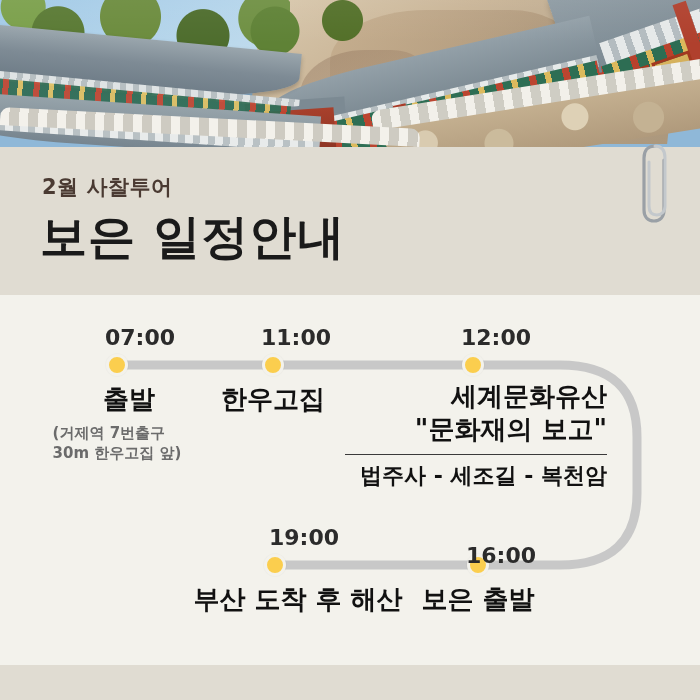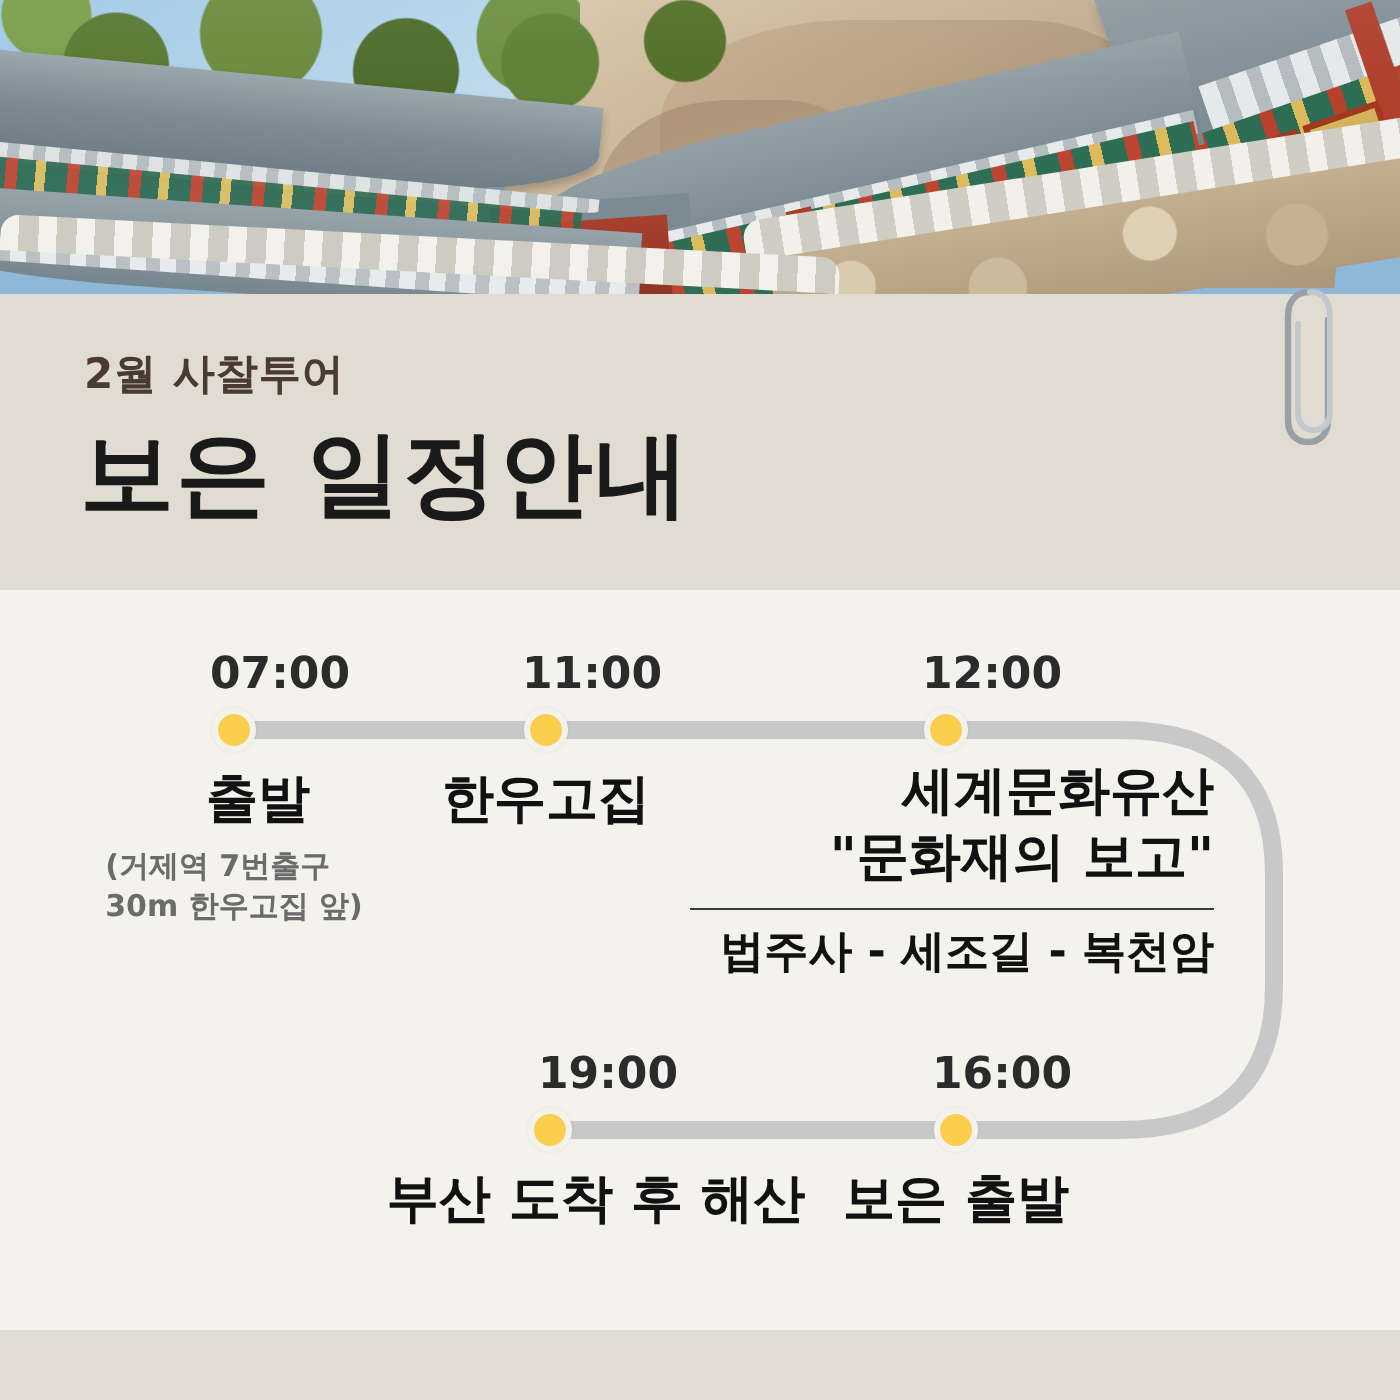--- a/index.html
+++ b/index.html
@@ -218,19 +218,19 @@
       <div class="hl-line">"문화재의 보고"</div>
       <div class="hl-rule"></div>
       <div class="hl-sub">법주사 - 세조길 - 복천암</div>
     </div>
 
     <div class="dot" style="left:264px;top:259px;"></div>
     <div class="time" style="left:281px;top:230px;">19:00</div>
     <div class="stop-label" style="left:298px;top:287px;">부산 도착 후 해산</div>
 
     <div class="dot" style="left:467px;top:259px;"></div>
-    <div class="time" style="left:478px;top:230px;">16:00</div>
+    <div class="time" style="left:478px;top:248px;">16:00</div>
     <div class="stop-label" style="left:478px;top:287px;">보은 출발</div>
   </div>
 
   <div class="band-footer"></div>
 
 </div>
 
 </body></html>

